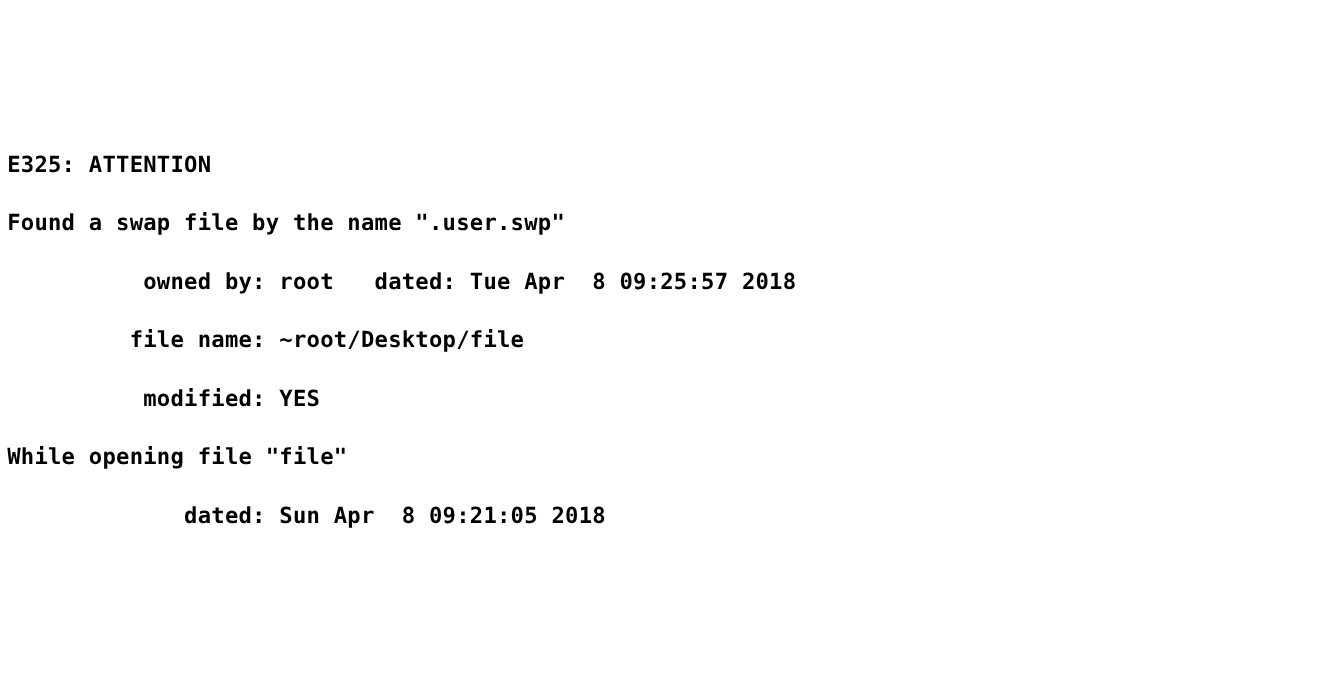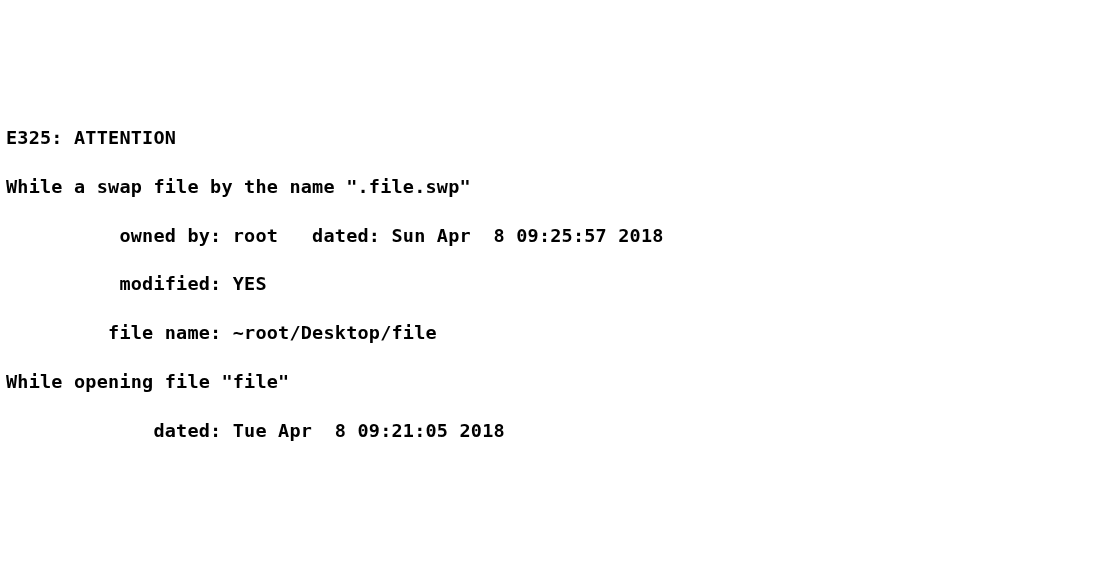--- a/index.html
+++ b/index.html
@@ -27,26 +27,26 @@
       display: block;
     }
   </style>
 </head>
 <body>
 
 
 
 <div class="terminal">
 <span class="line">E325: ATTENTION</span>
-<span class="line">While a swap file by the name ".file.swp"</span>
-<span class="line">          owned by: root   dated: Sun Apr  8 09:25:57 2018</span>
+<span class="line">Found a swap file by the name ".user.swp"</span>
+<span class="line">          owned by: root   dated: Tue Apr  8 09:25:57 2018</span>
+<span class="line">         file name: ~root/Desktop/file</span>
 <span class="line">          modified: YES</span>
-<span class="line">         file name: ~root/Desktop/file</span>
 <span class="line">While opening file "file"</span>
-<span class="line">             dated: Tue Apr  8 09:21:05 2018</span>
+<span class="line">             dated: Sun Apr  8 09:21:05 2018</span>
 <span class="line"></span>
 
 
 
 
 
 
 
 
 <span class="line"></span>

